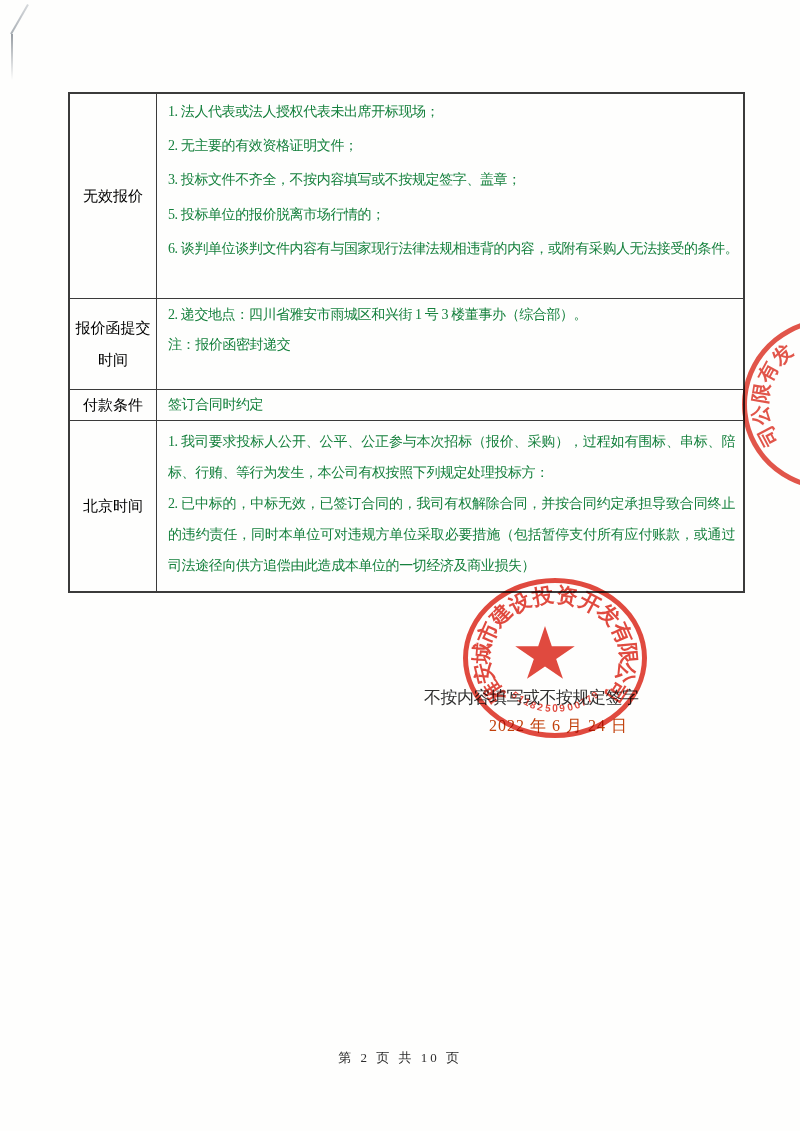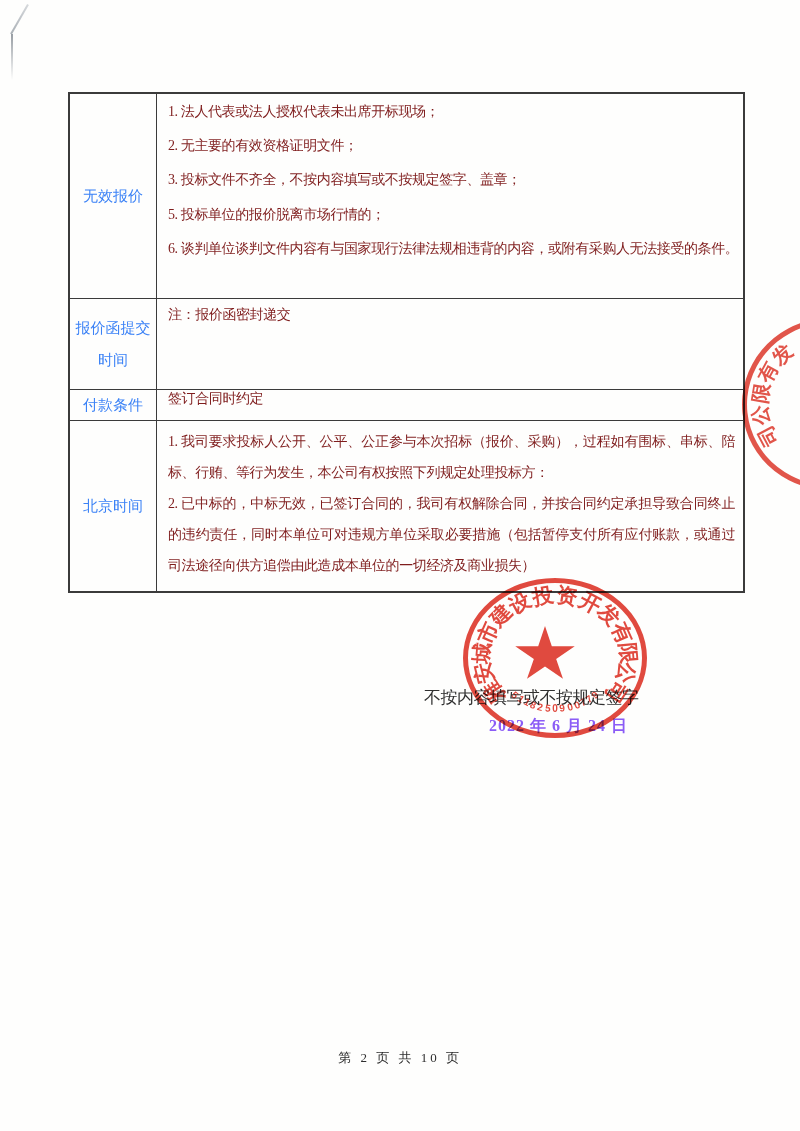--- a/index.html
+++ b/index.html
@@ -16,40 +16,40 @@
   .artifact-vert { position:absolute; left:11px; top:34px; width:2px; height:46px;
     background:linear-gradient(#979da3, rgba(210,210,210,0)); }
 
   
   .doc-table { position:absolute; left:68px; top:92px; width:677px;
     border:2px solid #3b3b3b; }
   .tr { display:flex; border-bottom:1px solid #3b3b3b; }
   .tr:last-child { border-bottom:none; }
   .th { width:87px; flex:0 0 87px; border-right:1px solid #3b3b3b;
     display:flex; align-items:center; justify-content:center; text-align:center;
-    font-size:15px; line-height:32px; padding:4px 5px; color:#3b82f6; }
+    font-size:15px; line-height:32px; padding:4px 5px; color:#000000; }
   .td { flex:1 1 auto; padding:0 8px 0 11px; font-size:14px; letter-spacing:-0.4px;
-    color:#7f1d1d; overflow:hidden; }
+    color:#15803d; overflow:hidden; }
   .r1 { height:205px; }
   .r2 { height:91px; }
   .r3 { height:31px; }
   .r4 { height:170px; }
   .r1 .ln { line-height:34.2px; white-space:nowrap; }
   .r1 .td { padding-top:1px; }
   .r2 .ln { line-height:30px; white-space:nowrap; }
   .r2 .td { padding-top:1px; }
-  .r3 .td { display:flex; }
+  .r3 .td { display:flex; align-items:center; }
   .r4 .td { padding-top:5px; }
   .r4 .para { line-height:31px; text-align:justify; }
 
   
   .sig-company { position:absolute; left:424px; top:686px; font-size:17px;
     letter-spacing:-0.5px; color:#303030; z-index:2; }
   .sig-date { position:absolute; left:489px; top:716px; font-size:16px;
-    letter-spacing:1px; color:#8b5cf6; z-index:2;font-weight:bold; }
+    letter-spacing:1px; color:#c2410c; z-index:2; }
 
   
   .footer { position:absolute; left:0; right:0; top:1049px; text-align:center;
     font-size:13px; letter-spacing:3px; color:#2e2e2e; }
 
   
   .seal { position:absolute; mix-blend-mode:multiply; opacity:.92; z-index:3; }
   .seal-main { left:455px; top:568px; width:200px; height:180px; color:#df3a2e; }
   .seal-partial { left:730px; top:312px; width:200px; height:184px; color:#e0463a;
     transform:rotate(-6deg); }
@@ -83,20 +83,21 @@
         <div class="ln">2. 无主要的有效资格证明文件；</div>
         <div class="ln">3. 投标文件不齐全，不按内容填写或不按规定签字、盖章；</div>
         <div class="ln">5. 投标单位的报价脱离市场行情的；</div>
         <div class="ln">6. 谈判单位谈判文件内容有与国家现行法律法规相违背的内容，或附有采购人无法接受的条件。</div>
       </div>
     </div>
 
     <div class="tr r2">
       <div class="th">报价函提交时间</div>
       <div class="td">
+        <div class="ln">2. 递交地点：四川省雅安市雨城区和兴街 1 号 3 楼董事办（综合部）。</div>
         <div class="ln">注：报价函密封递交</div>
       </div>
     </div>
 
     <div class="tr r3">
       <div class="th">付款条件</div>
       <div class="td">
         <div class="ln">签订合同时约定</div>
       </div>
     </div>

